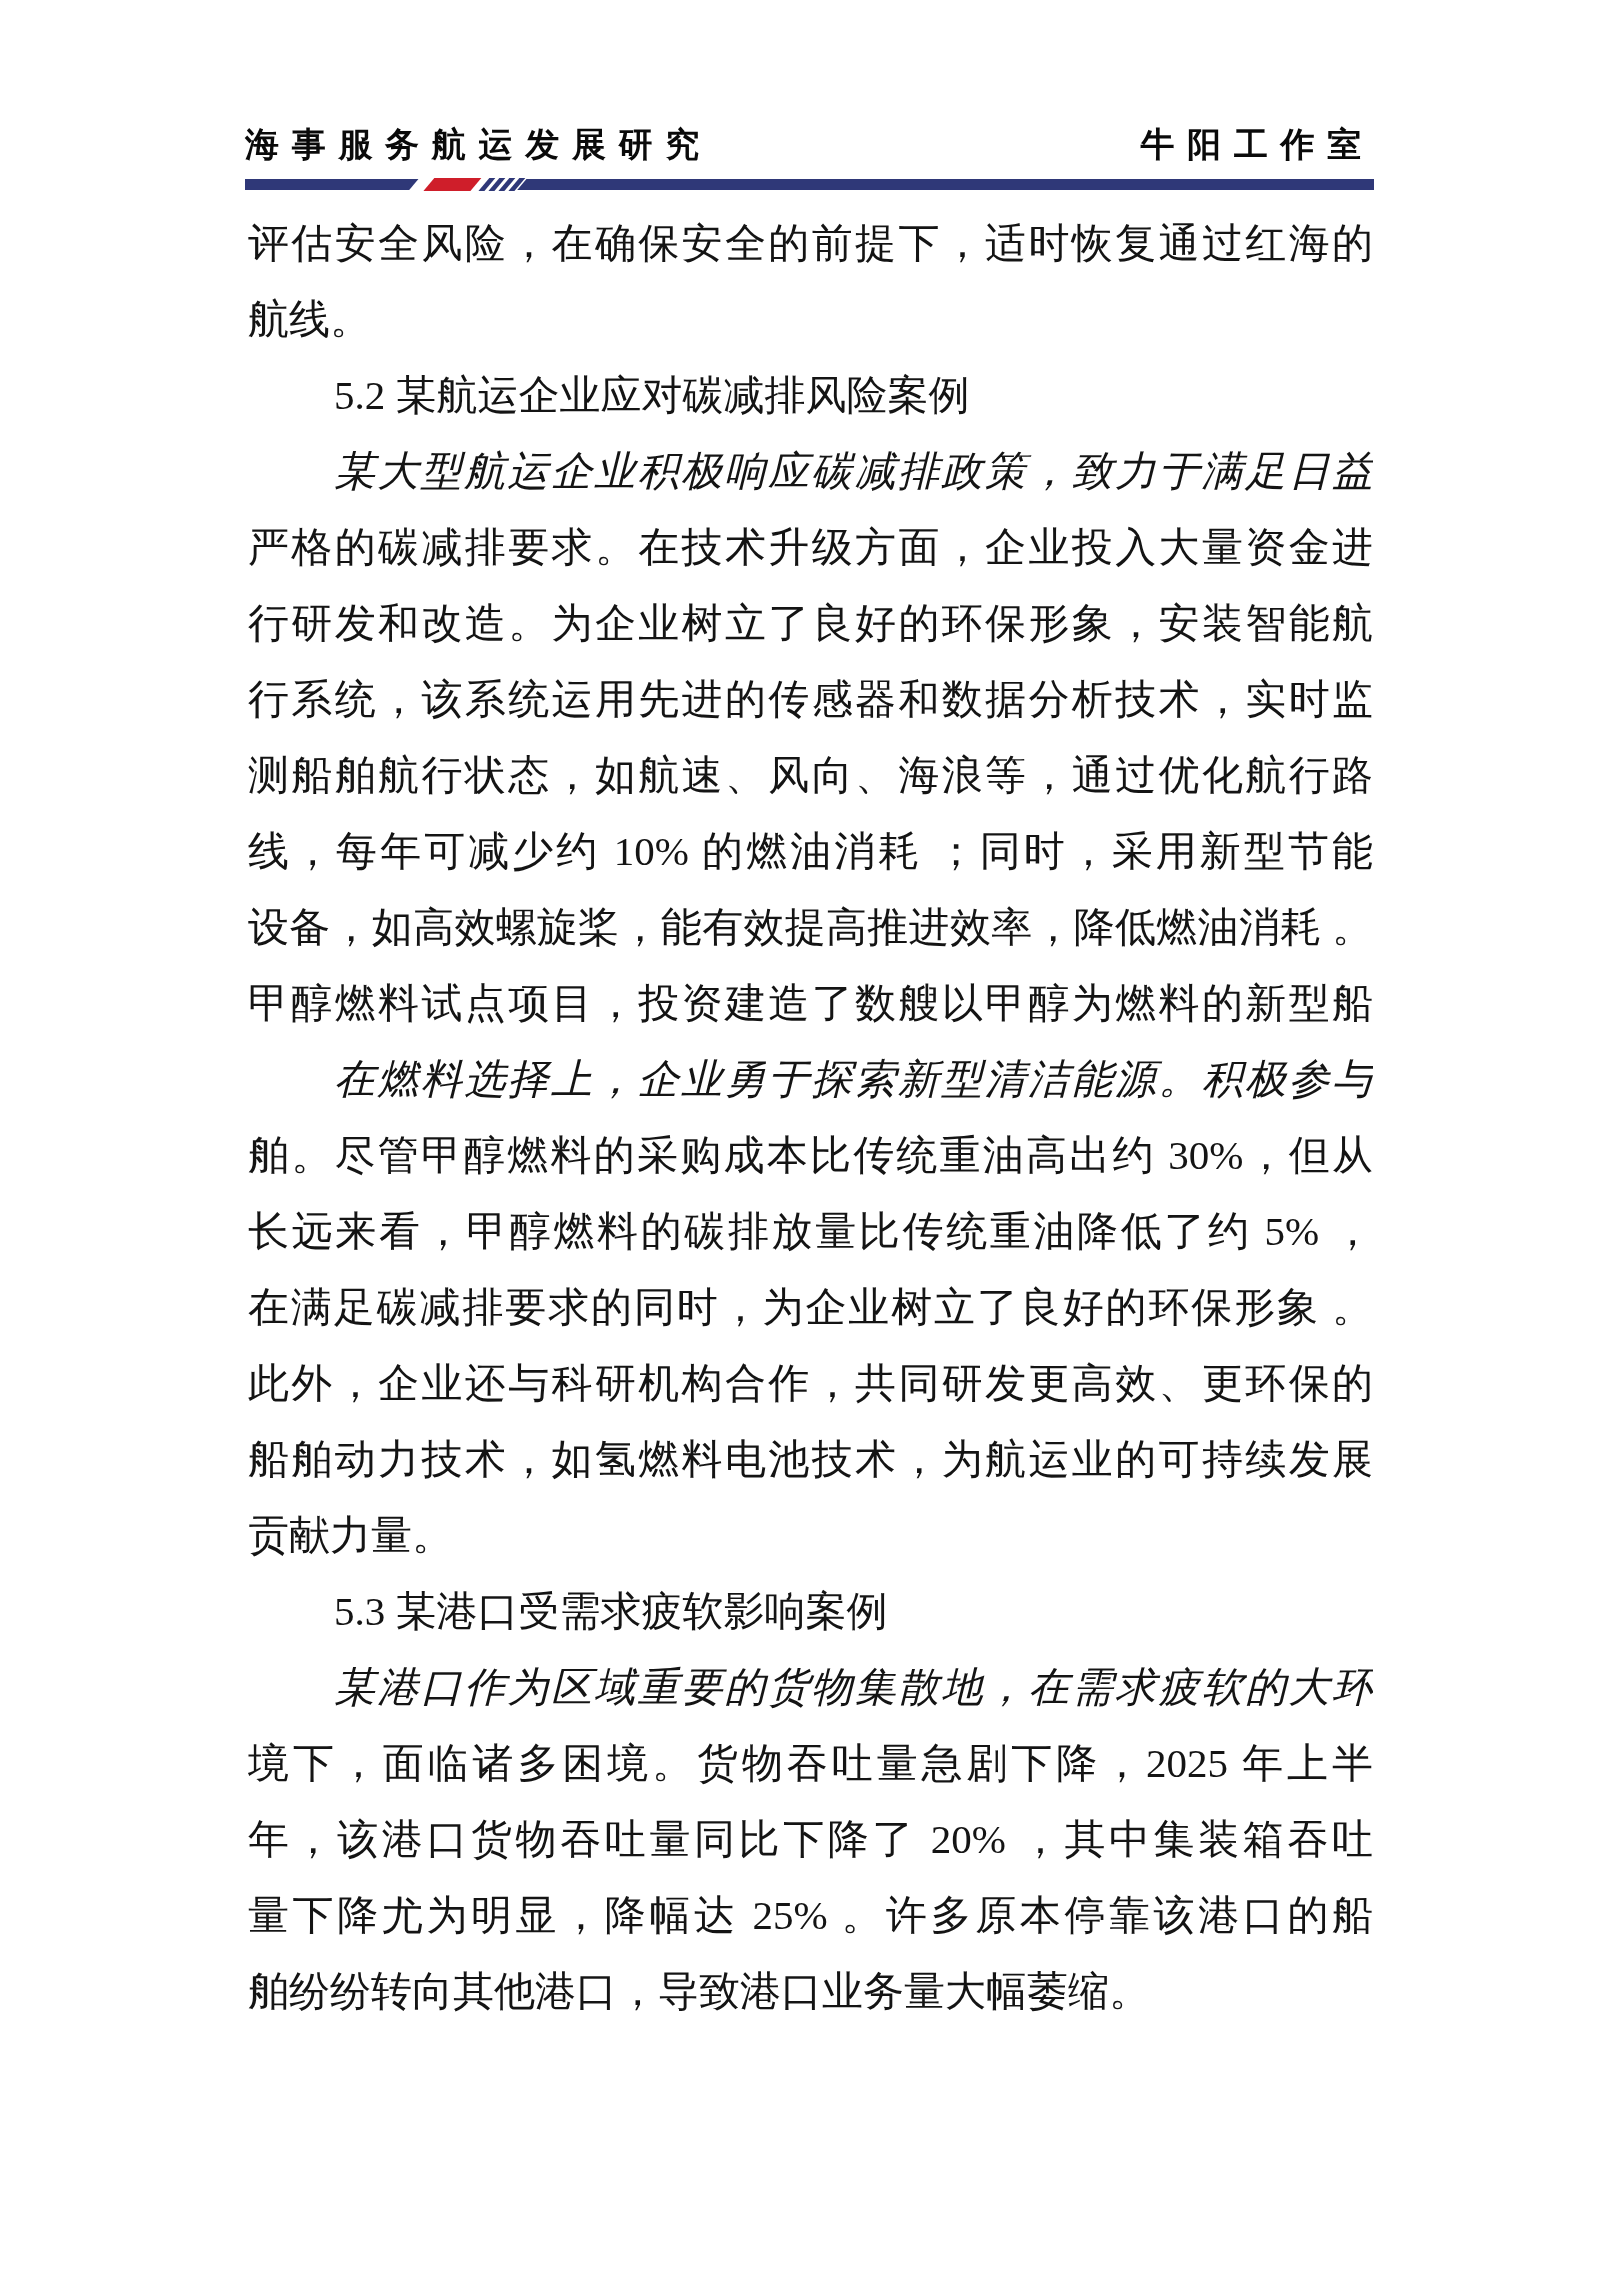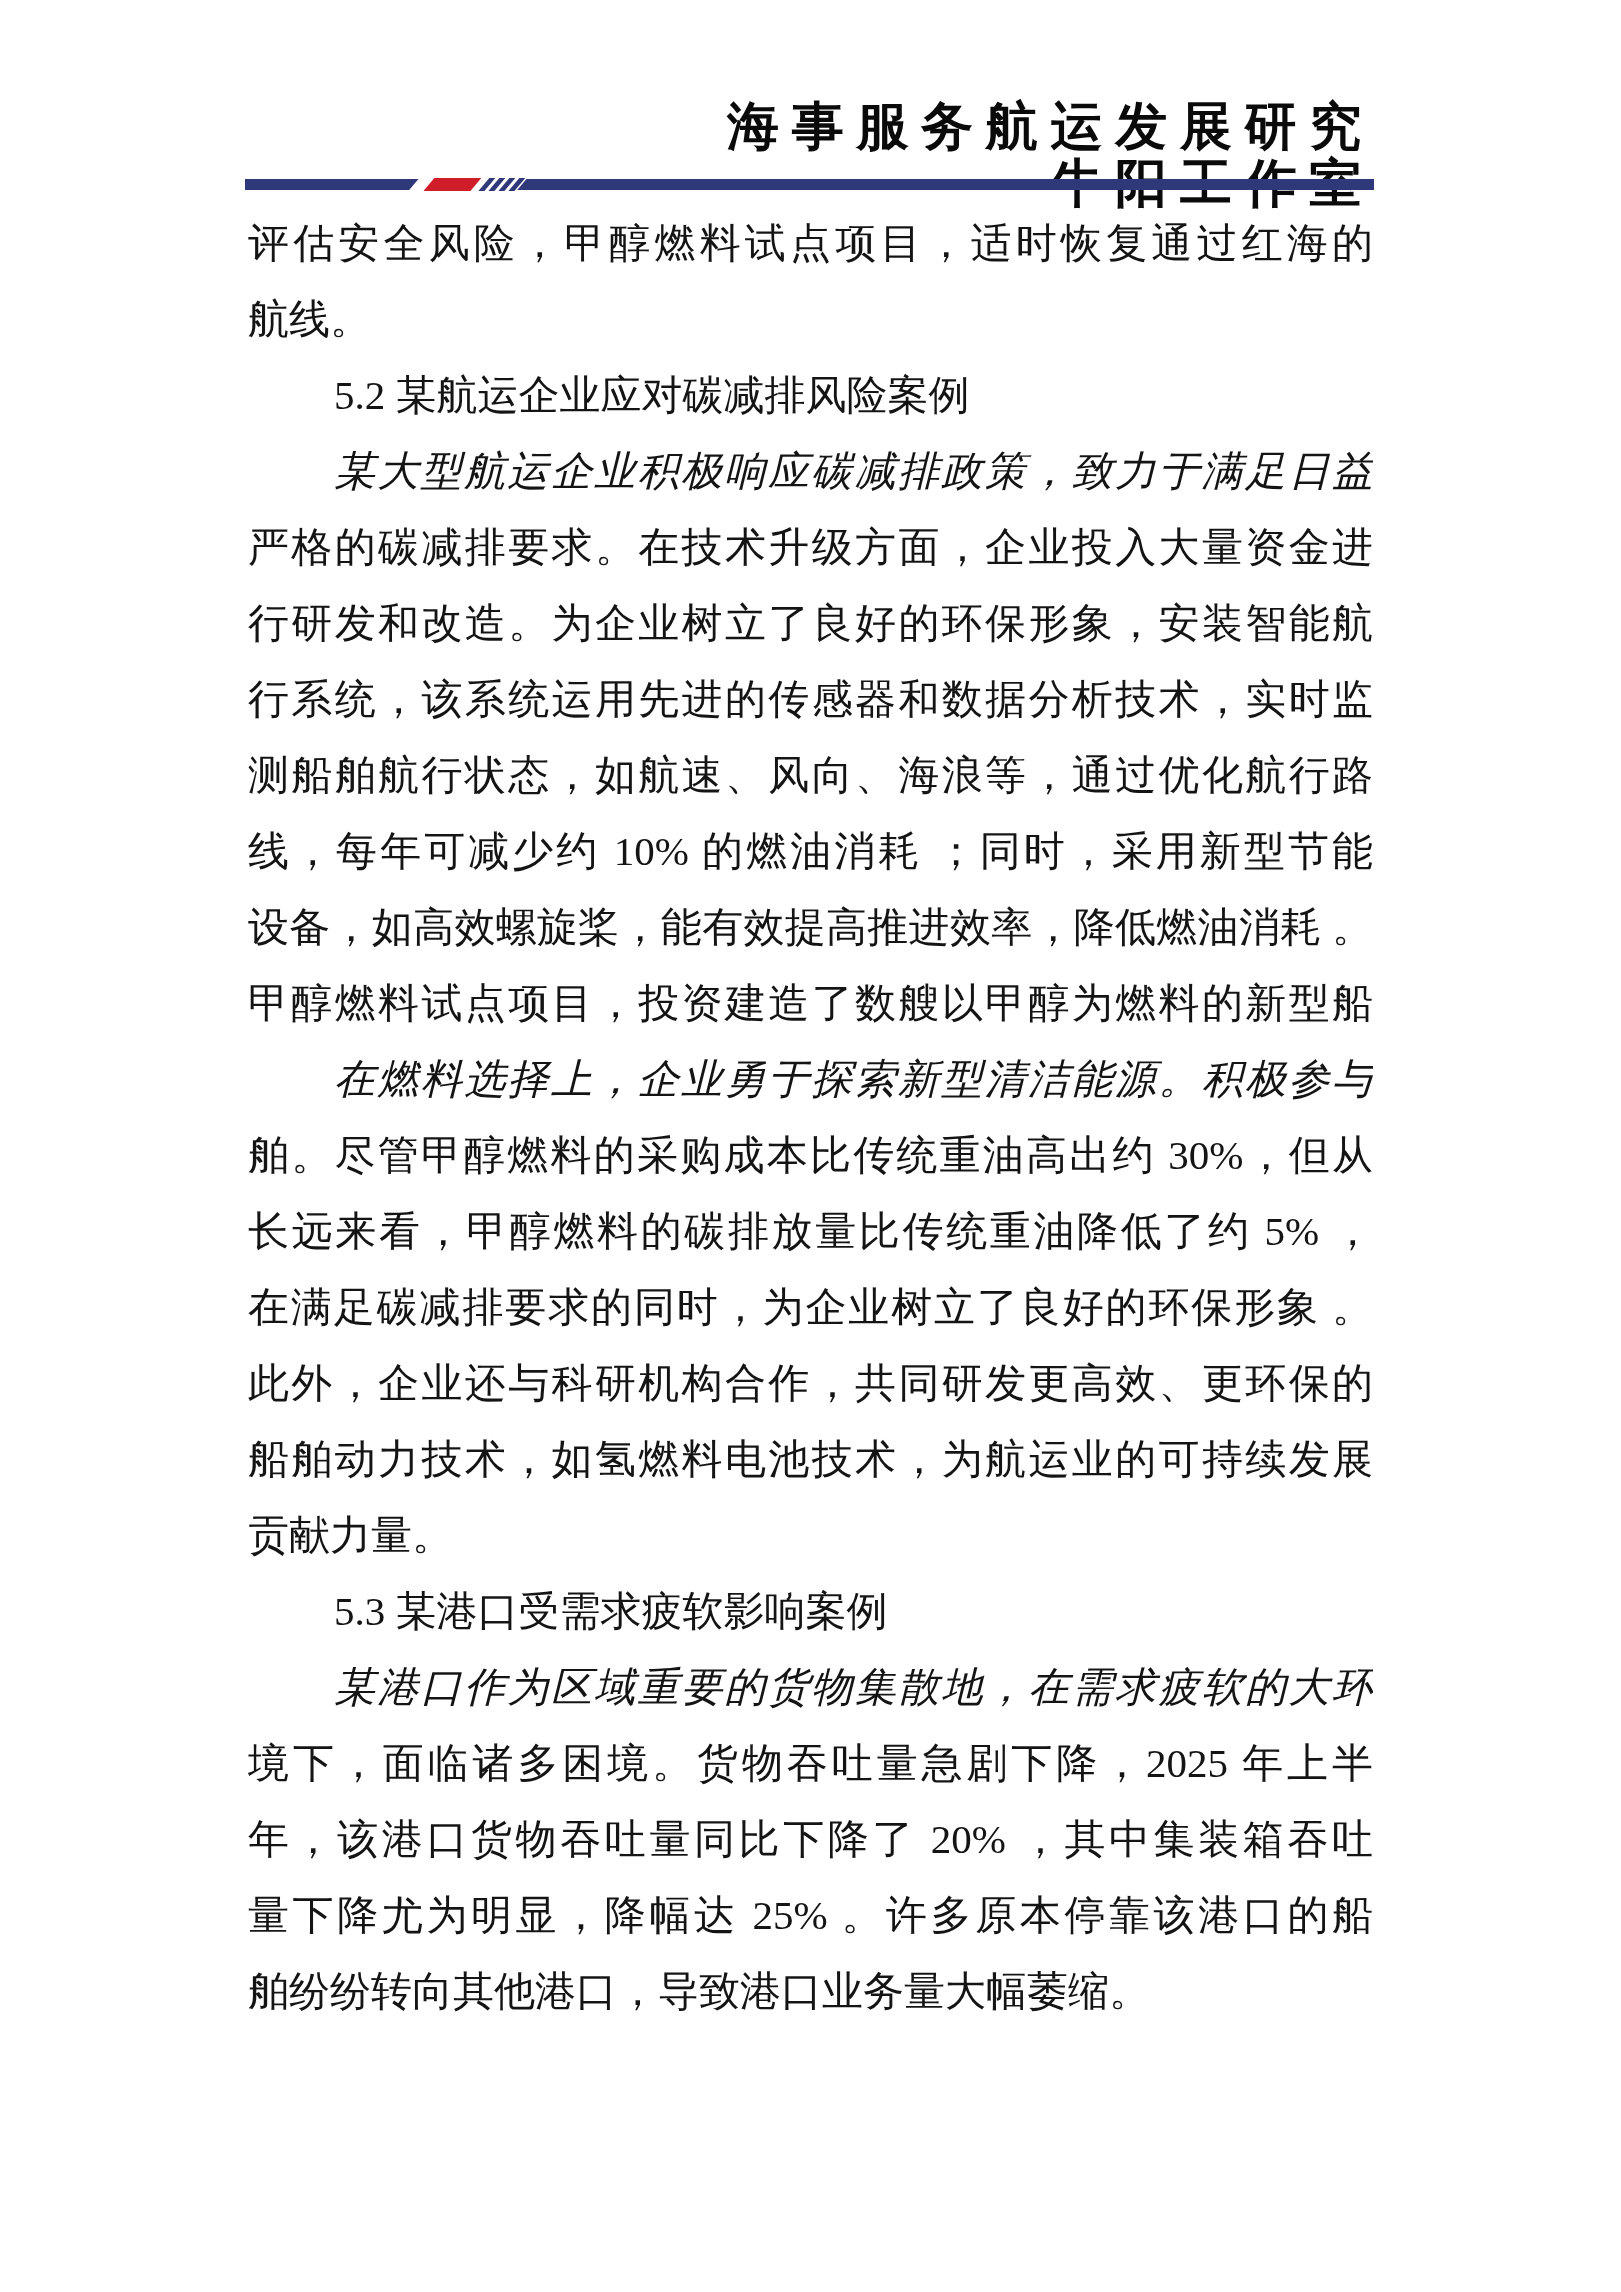--- a/index.html
+++ b/index.html
@@ -18,26 +18,25 @@
     position: absolute;
     left: 245px;
     top: 98px;
     width: 1129px;
     height: 65px;
     display: flex;
     justify-content: space-between;
     align-items: flex-end;
     font-family: "Liberation Sans", "DejaVu Sans", sans-serif;
     font-weight: 700;
-    font-size: 52px;
+    font-size: 34px;
     line-height: 1.1;
     letter-spacing: 12.7px;
     color: #0a0a0a;
     white-space: nowrap;
-    flex-direction: column;
   }
   .header .right-title { text-align: right; }
 
   
   .rule {
     position: absolute;
     left: 245px;
     top: 179px;
     width: 1129px;
     height: 10.8px;
@@ -110,21 +109,21 @@
   <div class="rule">
     <div class="gap"></div>
     <div class="accent-red"></div>
     <div class="stripe s1"></div>
     <div class="stripe s2"></div>
     <div class="stripe s3"></div>
     <div class="stripe s4"></div>
   </div>
 
   <div class="body-text">
-    <div class="ln j">评估安全风险，甲醇燃料试点项目，适时恢复通过红海的</div>
+    <div class="ln j">评估安全风险，在确保安全的前提下，适时恢复通过红海的</div>
     <div class="ln">航线。</div>
     <div class="ln ind">5.2 某航运企业应对碳减排风险案例</div>
     <div class="ln j ind">某大型航运企业积极响应碳减排政策，致力于满足日益</div>
     <div class="ln j">严格的碳减排要求。在技术升级方面，企业投入大量资金进</div>
     <div class="ln j">行研发和改造。为企业树立了良好的环保形象，安装智能航</div>
     <div class="ln j">行系统，该系统运用先进的传感器和数据分析技术，实时监</div>
     <div class="ln j">测船舶航行状态，如航速、风向、海浪等，通过优化航行路</div>
     <div class="ln j">线，每年可减少约 10% 的燃油消耗 ；同时，采用新型节能</div>
     <div class="ln j">设备，如高效螺旋桨，能有效提高推进效率，降低燃油消耗 。</div>
     <div class="ln j">甲醇燃料试点项目，投资建造了数艘以甲醇为燃料的新型船</div>

